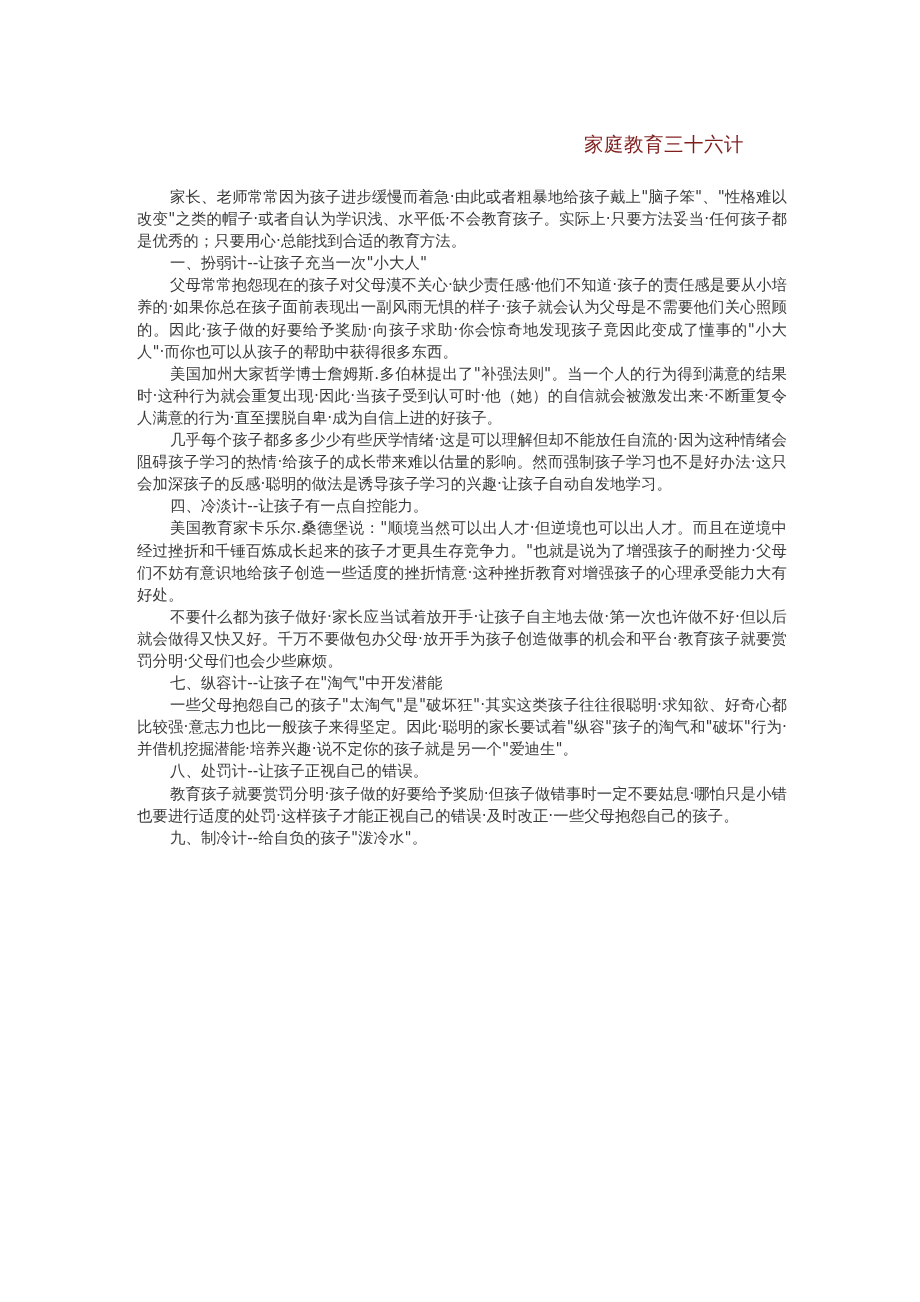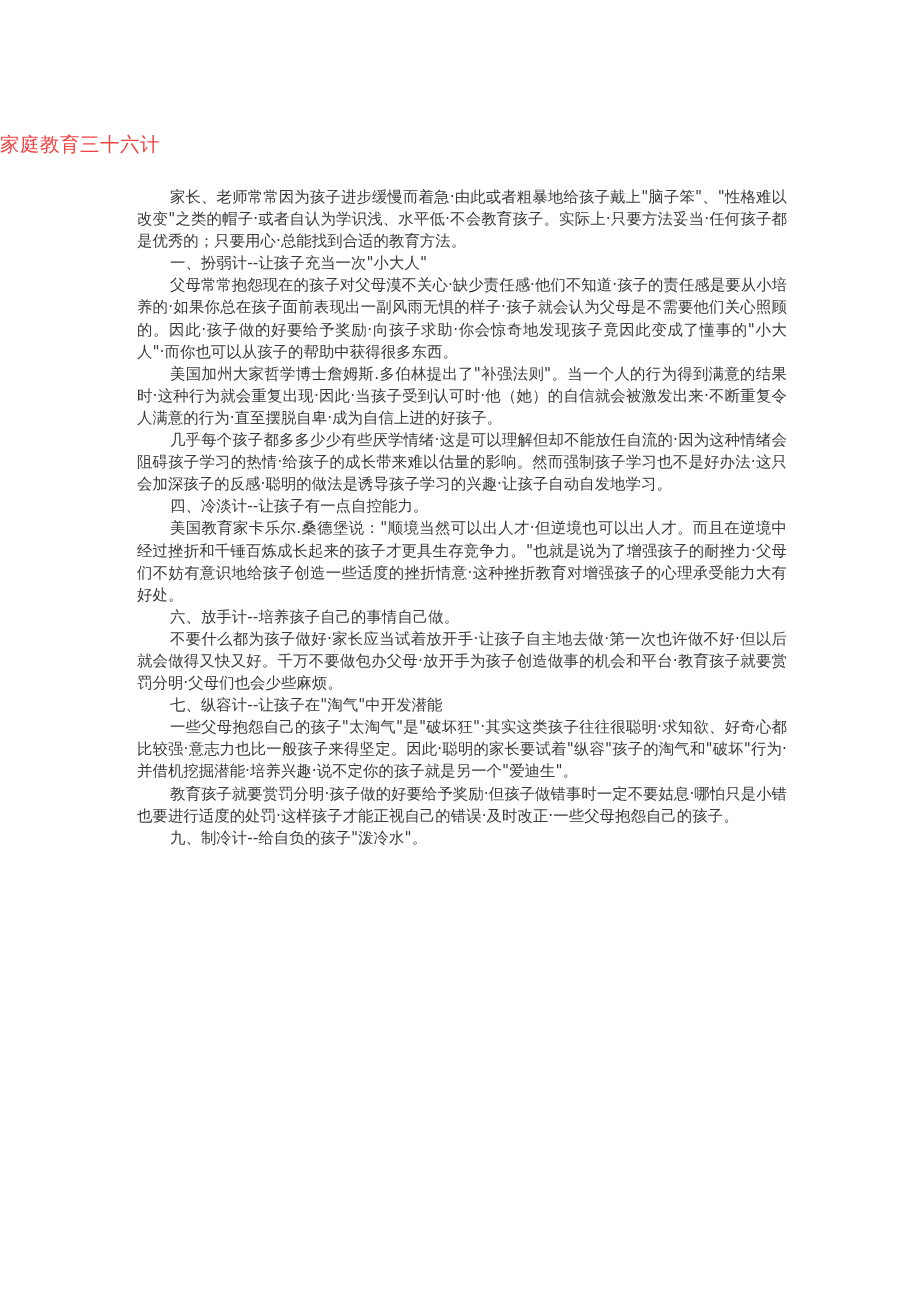--- a/index.html
+++ b/index.html
@@ -16,24 +16,24 @@
     height: 1302px;
     background: #ffffff;
     overflow: hidden;
     box-sizing: border-box;
   }
   .doc-title {
     position: absolute;
     top: 118px;
     left: 0;
     width: 744px;
-    text-align: left;
+    text-align: right;
     font-size: 19.5px;
     line-height: 28px;
-    color: #ef4444;
+    color: #7f1d1d;
     font-weight: normal;
     letter-spacing: 0.5px;
   }
   .body-block {
     position: absolute;
     top: 186px;
     left: 137px;
     width: 650px;
   }
   p.para {
@@ -69,24 +69,24 @@
     <p class="para indent">父母常常抱怨现在的孩子对父母漠不关心·缺少责任感·他们不知道·孩子的责任感是要从小培养的·如果你总在孩子面前表现出一副风雨无惧的样子·孩子就会认为父母是不需要他们关心照顾的。因此·孩子做的好要给予奖励·向孩子求助·你会惊奇地发现孩子竟因此变成了懂事的"小大人"·而你也可以从孩子的帮助中获得很多东西。</p>
 
     <p class="para indent">美国加州大家哲学博士詹姆斯.多伯林提出了"补强法则"。当一个人的行为得到满意的结果时·这种行为就会重复出现·因此·当孩子受到认可时·他（她）的自信就会被激发出来·不断重复令人满意的行为·直至摆脱自卑·成为自信上进的好孩子。</p>
 
     <p class="para indent">几乎每个孩子都多多少少有些厌学情绪·这是可以理解但却不能放任自流的·因为这种情绪会阻碍孩子学习的热情·给孩子的成长带来难以估量的影响。然而强制孩子学习也不是好办法·这只会加深孩子的反感·聪明的做法是诱导孩子学习的兴趣·让孩子自动自发地学习。</p>
 
     <p class="para heading">四、冷淡计--让孩子有一点自控能力。</p>
 
     <p class="para indent">美国教育家卡乐尔.桑德堡说："顺境当然可以出人才·但逆境也可以出人才。而且在逆境中经过挫折和千锤百炼成长起来的孩子才更具生存竞争力。"也就是说为了增强孩子的耐挫力·父母们不妨有意识地给孩子创造一些适度的挫折情意·这种挫折教育对增强孩子的心理承受能力大有好处。</p>
 
-    <p class="para heading">六、放手计--培养孩子自己的事情自己做。</p>
     <p class="para indent">不要什么都为孩子做好·家长应当试着放开手·让孩子自主地去做·第一次也许做不好·但以后就会做得又快又好。千万不要做包办父母·放开手为孩子创造做事的机会和平台·教育孩子就要赏罚分明·父母们也会少些麻烦。</p>
 
     <p class="para heading">七、纵容计--让孩子在"淘气"中开发潜能</p>
     <p class="para indent">一些父母抱怨自己的孩子"太淘气"是"破坏狂"·其实这类孩子往往很聪明·求知欲、好奇心都比较强·意志力也比一般孩子来得坚定。因此·聪明的家长要试着"纵容"孩子的淘气和"破坏"行为·并借机挖掘潜能·培养兴趣·说不定你的孩子就是另一个"爱迪生"。</p>
 
+    <p class="para heading">八、处罚计--让孩子正视自己的错误。</p>
     <p class="para indent">教育孩子就要赏罚分明·孩子做的好要给予奖励·但孩子做错事时一定不要姑息·哪怕只是小错也要进行适度的处罚·这样孩子才能正视自己的错误·及时改正·一些父母抱怨自己的孩子。</p>
 
     <p class="para heading">九、制冷计--给自负的孩子"泼冷水"。</p>
 
   </div>
 </div>
 
 </body></html>

